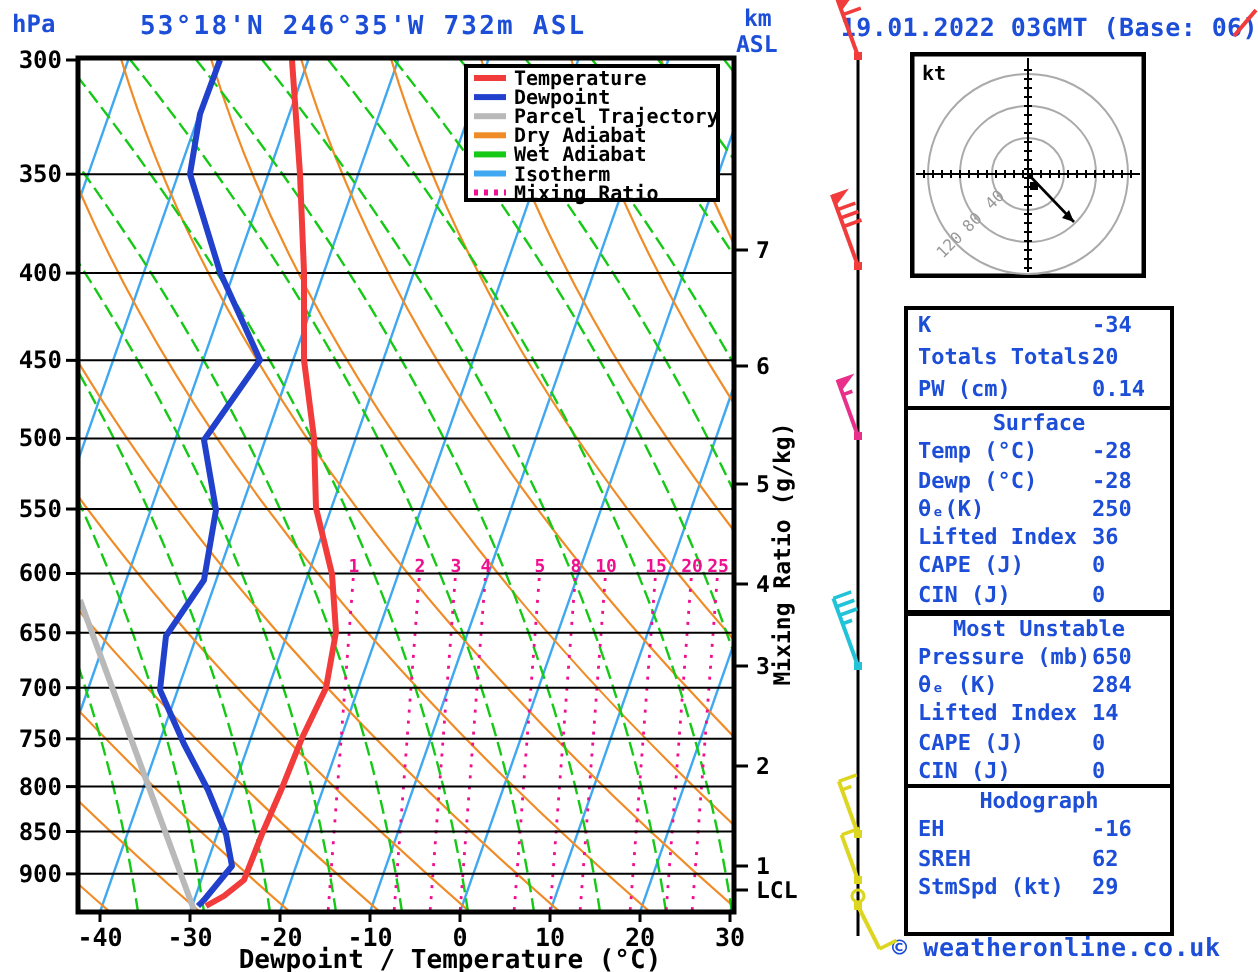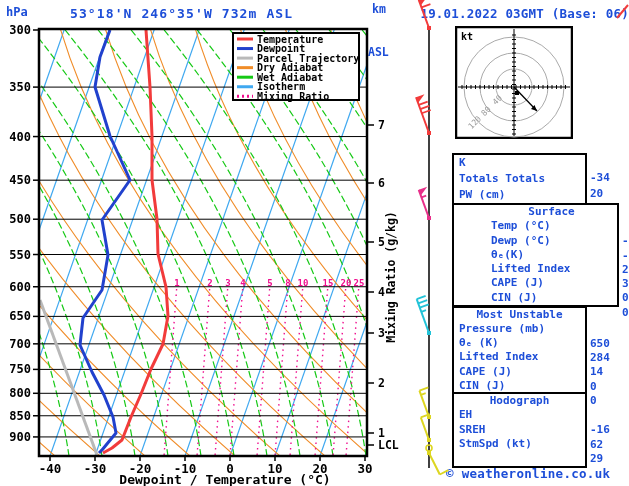--- a/index.html
+++ b/index.html
@@ -4,29 +4,29 @@
 <style>
   html,body{margin:0;padding:0;background:#fff;}
   #stage{position:relative;width:629px;height:486px;background:#fff;overflow:hidden;
          font-family:"DejaVu Sans Mono",monospace;color:#1d4ed8;}
   .abs{position:absolute;}
   .hdr{font-weight:bold;}
   #station-title{left:50px;top:6px;font-size:13px;letter-spacing:1.1px;margin-left:20px;}
   #date-title{left:404px;top:6px;width:225px;font-size:12.5px;letter-spacing:0.2px;text-align:right;}
   #hpa-label{left:6px;top:5px;font-size:12px;font-weight:bold;}
   #km-label{left:372px;top:2px;font-size:11.5px;font-weight:bold;}
-  #asl-label{left:368px;top:15px;font-size:11.5px;font-weight:bold;margin-top:30px;}
+  #asl-label{left:368px;top:15px;font-size:11.5px;font-weight:bold;}
   #footer{left:446px;top:466px;font-size:12.5px;font-weight:bold;letter-spacing:0.3px;}
   svg text{font-family:"DejaVu Sans Mono",monospace;}
   
   .statbox{position:absolute;left:452px;width:131px;border:2px solid #000;background:#fff;
            font-size:11px;font-weight:bold;line-height:14px;}
   .statbox .bhdr{text-align:center;font-weight:bold;}
   .srow{position:relative;padding-left:5px;white-space:pre;}
-  .srow .val{position:absolute;left:92px;top:15px;margin-left:44px;}
+  .srow .val{position:absolute;left:92px;top:0;}
 </style>
 </head>
 <body>
 <div id="stage">
 
   <div class="abs hdr" id="hpa-label">hPa</div>
   <div class="abs hdr" id="station-title">53°18'N 246°35'W 732m ASL</div>
   <div class="abs" id="km-label">km</div>
   <div class="abs" id="asl-label">ASL</div>
   <div class="abs hdr" id="date-title">19.01.2022 03GMT (Base: 06)</div>
@@ -345,21 +345,21 @@
       <line x1="59" y1="61" x2="82" y2="85" stroke="#000" stroke-width="1.3"></line>
       <polygon points="82,85 76,83 79.5,79" fill="#000"></polygon>
     </svg>
 
   <div id="panels">
       <div class="statbox" style="top: 153px; height: 48px;">
         <div class="srow" style="line-height: 16px; height: 16px;"><span>K</span><span class="val">-34</span></div>
         <div class="srow" style="line-height: 16px; height: 16px;"><span>Totals Totals</span><span class="val">20</span></div>
         <div class="srow" style="line-height: 16px; height: 16px;"><span>PW (cm)</span><span class="val">0.14</span></div>
       </div>
-      <div class="statbox" style="top: 203px; height: 100px; padding-left: 32px;">
+      <div class="statbox" style="top: 203px; height: 100px;">
         <div class="bhdr" style="line-height: 14.2857px;">Surface</div>
         <div class="srow" style="line-height: 14.2857px; height: 14.2857px;"><span>Temp (°C)</span><span class="val">-28</span></div>
         <div class="srow" style="line-height: 14.2857px; height: 14.2857px;"><span>Dewp (°C)</span><span class="val">-28</span></div>
         <div class="srow" style="line-height: 14.2857px; height: 14.2857px;"><span>θₑ(K)</span><span class="val">250</span></div>
         <div class="srow" style="line-height: 14.2857px; height: 14.2857px;"><span>Lifted Index</span><span class="val">36</span></div>
         <div class="srow" style="line-height: 14.2857px; height: 14.2857px;"><span>CAPE (J)</span><span class="val">0</span></div>
         <div class="srow" style="line-height: 14.2857px; height: 14.2857px;"><span>CIN (J)</span><span class="val">0</span></div>
       </div>
       <div class="statbox" style="top: 306px; height: 85px;">
         <div class="bhdr" style="line-height: 14.1667px;">Most Unstable</div>

